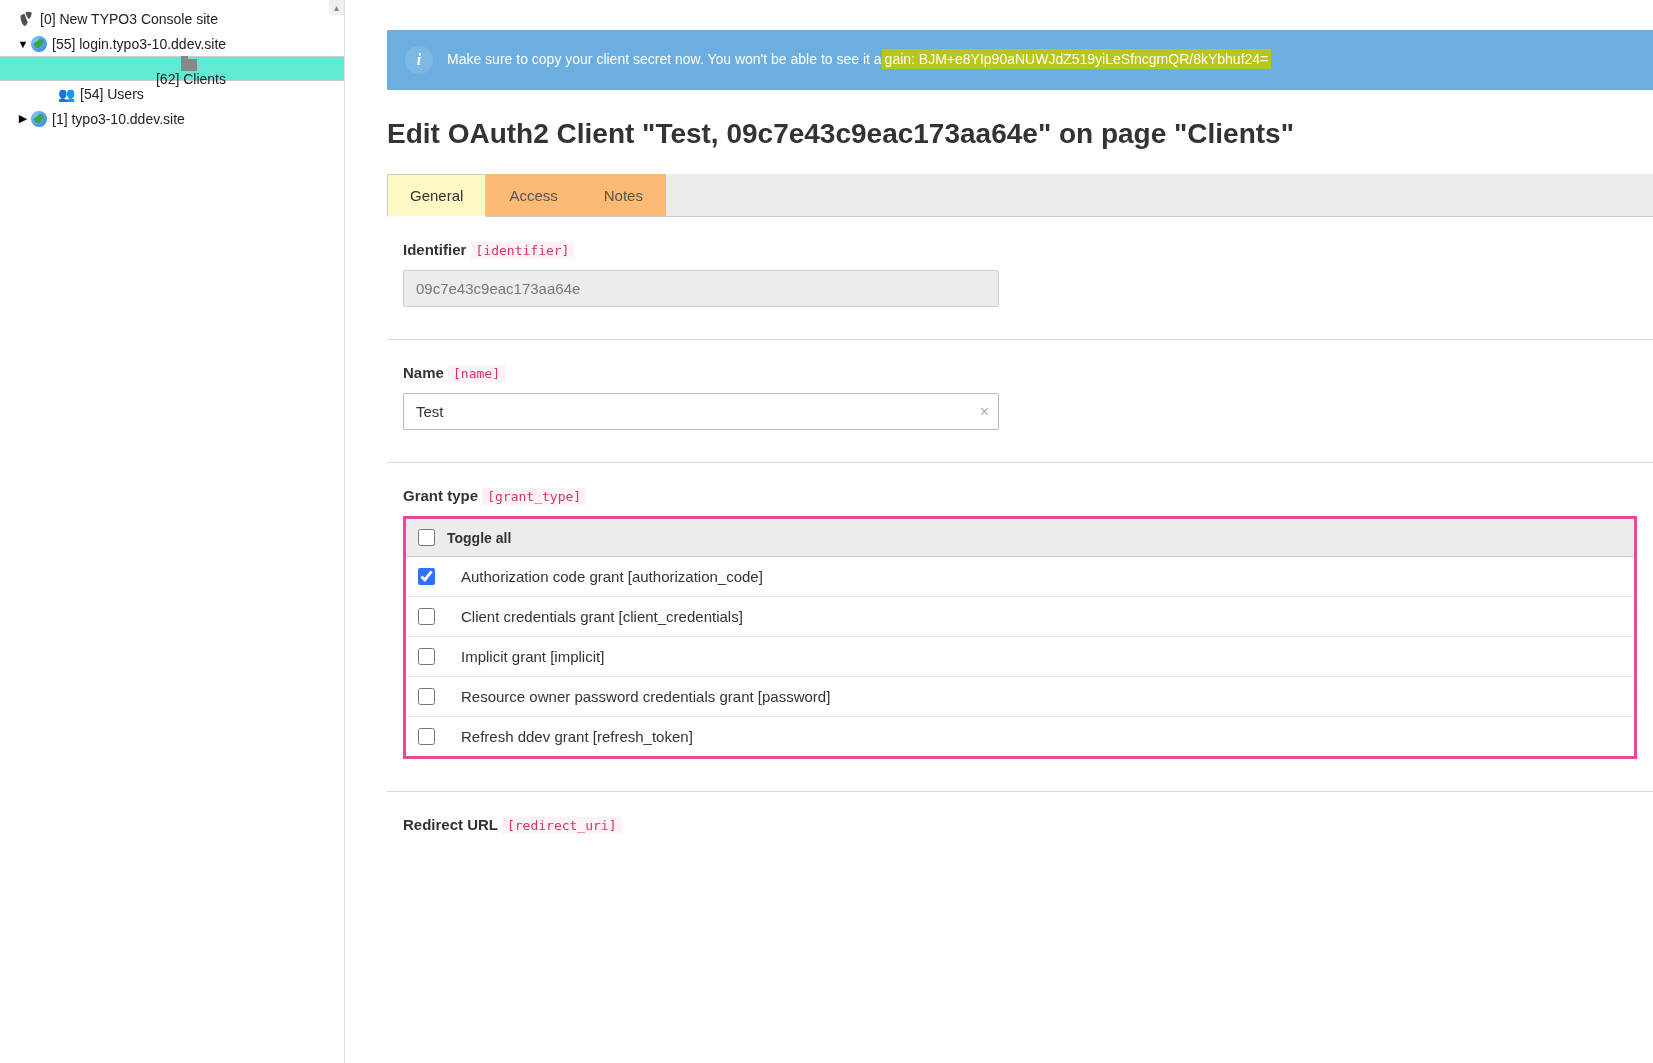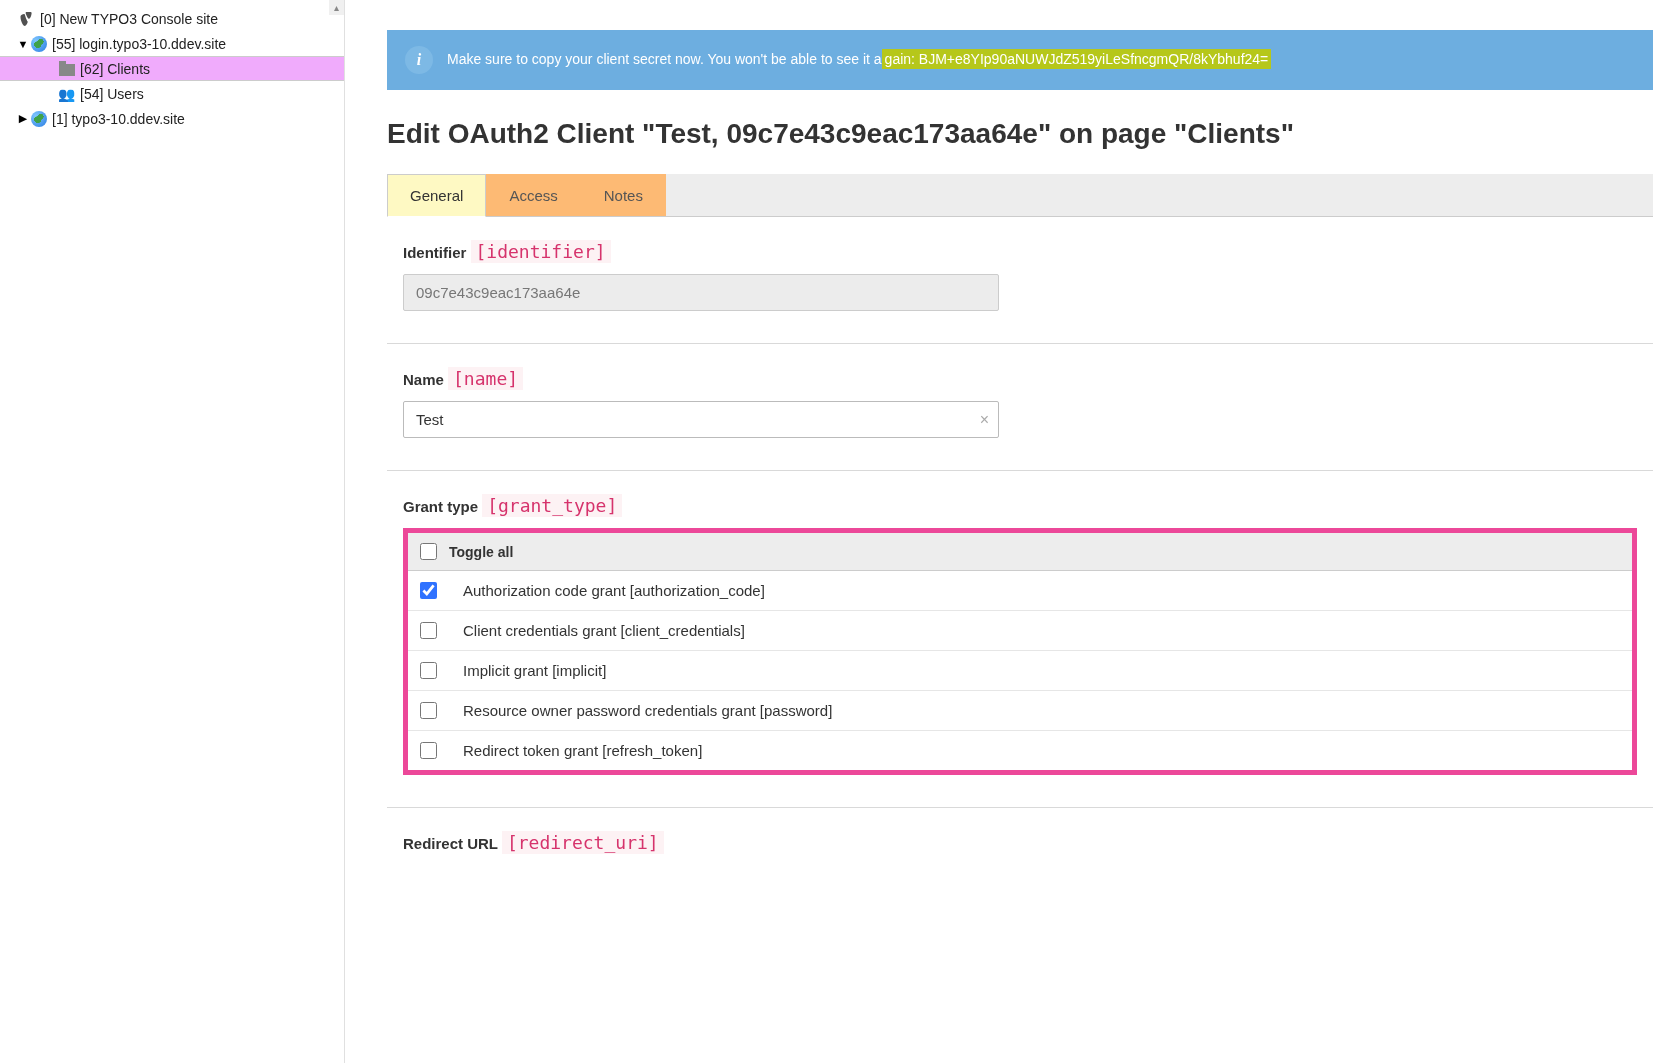--- a/index.html
+++ b/index.html
@@ -3,21 +3,21 @@
 <meta charset="utf-8">
 <style>
 * { box-sizing: border-box; margin: 0; padding: 0; }
 body { font-family: -apple-system, BlinkMacSystemFont, "Segoe UI", Verdana, sans-serif; font-size: 14px; color: #333; background: #fff; display: flex; height: 1063px; width: 1653px; overflow: hidden; }
 
 
 .sidebar { width: 345px; background: #fff; border-right: 1px solid #e0e0e0; position: relative; padding-top: 6px; }
 .scrollbar-top { position: absolute; top: 0; right: 0; width: 15px; height: 15px; background: #f0f0f0; display:flex; align-items:center; justify-content:center; color:#888; font-size:10px; }
 .tree { font-size: 14px; }
 .tree-node { display: flex; align-items: center; height: 25px; padding-right: 6px; cursor: pointer; white-space: nowrap; }
-.tree-node.selected { background: #f0abfc; border-top: 1px solid #ccc; border-bottom: 1px solid #ccc; }
+.tree-node.selected { background: #5eead4; border-top: 1px solid #ccc; border-bottom: 1px solid #ccc; flex-direction: column; }
 .tree-toggle { width: 14px; text-align: center; font-size: 11px; color: #000; }
 .tree-icon { width: 18px; height: 18px; display: inline-flex; align-items: center; justify-content: center; margin-right: 4px; }
 .tree-label { color: #222; }
 .indent-0 { padding-left: 4px; }
 .indent-1 { padding-left: 16px; }
 .indent-2 { padding-left: 44px; }
 
 
 .icon-typo3 svg { width: 16px; height: 16px; }
 .icon-globe { width: 16px; height: 16px; border-radius: 50%; background: radial-gradient(circle at 30% 30%, #7fc6ff, #2a7de1); position: relative; }
@@ -39,28 +39,28 @@
 
 h1.page-title { font-size: 28px; font-weight: 600; color: #333; margin: 28px 0 24px; }
 
 .tabs { display: flex; border-bottom: 1px solid #ccc; background: #ededed; }
 .tab { padding: 12px 22px; font-size: 15px; color: #555; cursor: pointer; border: 1px solid transparent; border-bottom: none; background: #fdba74; }
 .tab.active { background: #fef9c3; border: 1px solid #ccc; border-bottom: 1px solid #fff; margin-bottom: -1px; color: #333; }
 
 .form-section { border-bottom: 1px solid #d9d9d9; padding: 24px 16px 32px; }
 .form-section.last { border-bottom: none; padding-bottom: 8px; }
 .field-label { font-weight: 700; font-size: 15px; color: #333; margin-bottom: 12px; }
-.field-code { background: #fdf2f4; color: #d6336c; font-family: "Menlo", "Consolas", monospace; font-size: 18px; padding: 1px 5px; font-weight: 400; }
+.field-code { background: #fdf2f4; color: #d6336c; font-family: "Menlo", "Consolas", monospace; font-size: 13px; padding: 1px 5px; font-weight: 400; }
 
 .input-wrap { position: relative; width: 596px; }
 .text-input { width: 100%; height: 37px; padding: 8px 12px; font-size: 15px; border: 1px solid #bbb; border-radius: 2px; background: #fff; color: #333; }
 .text-input[readonly] { background: #ececec; color: #777; border-color: #ccc; }
 .input-clear { position: absolute; right: 10px; top: 50%; transform: translateY(-50%); color: #aaa; font-size: 16px; cursor: pointer; }
 
-.checklist { border: 5px solid #ec4899; margin-top: 10px; }
+.checklist { border: 3px solid #ec4899; margin-top: 10px; }
 .checklist-header { background: #ededed; border-bottom: 1px solid #ccc; padding: 10px 12px; display: flex; align-items: center; gap: 12px; font-weight: 700; }
 .checklist-row { padding: 11px 12px; border-bottom: 1px solid #e6e6e6; display: flex; align-items: flex-end; gap: 20px; font-size: 15px; }
 .checklist-row:last-child { border-bottom: none; }
 .checklist-row .chk-label { margin-left: 6px; }
 input[type=checkbox].chk { width: 17px; height: 17px; accent-color: #2f72ff; cursor: pointer; }
 </style>
 </head>
 <body>
 
 <div class="sidebar">
@@ -172,21 +172,21 @@
             <div class="checklist-row">
               <input type="checkbox" class="chk" style="">
               <span class="chk-label">Implicit grant [implicit]</span>
             </div>
             <div class="checklist-row">
               <input type="checkbox" class="chk" style="">
               <span class="chk-label">Resource owner password credentials grant [password]</span>
             </div>
             <div class="checklist-row">
               <input type="checkbox" class="chk" style="">
-              <span class="chk-label">Redirect token grant [refresh_token]</span>
+              <span class="chk-label">Refresh ddev grant [refresh_token]</span>
             </div>
           </div>
       </div>
     </div>
 
     <div class="form-section last">
       <div class="field-label">
         <span>Redirect URL</span>
         <span class="field-code">[redirect_uri]</span>
       </div>

